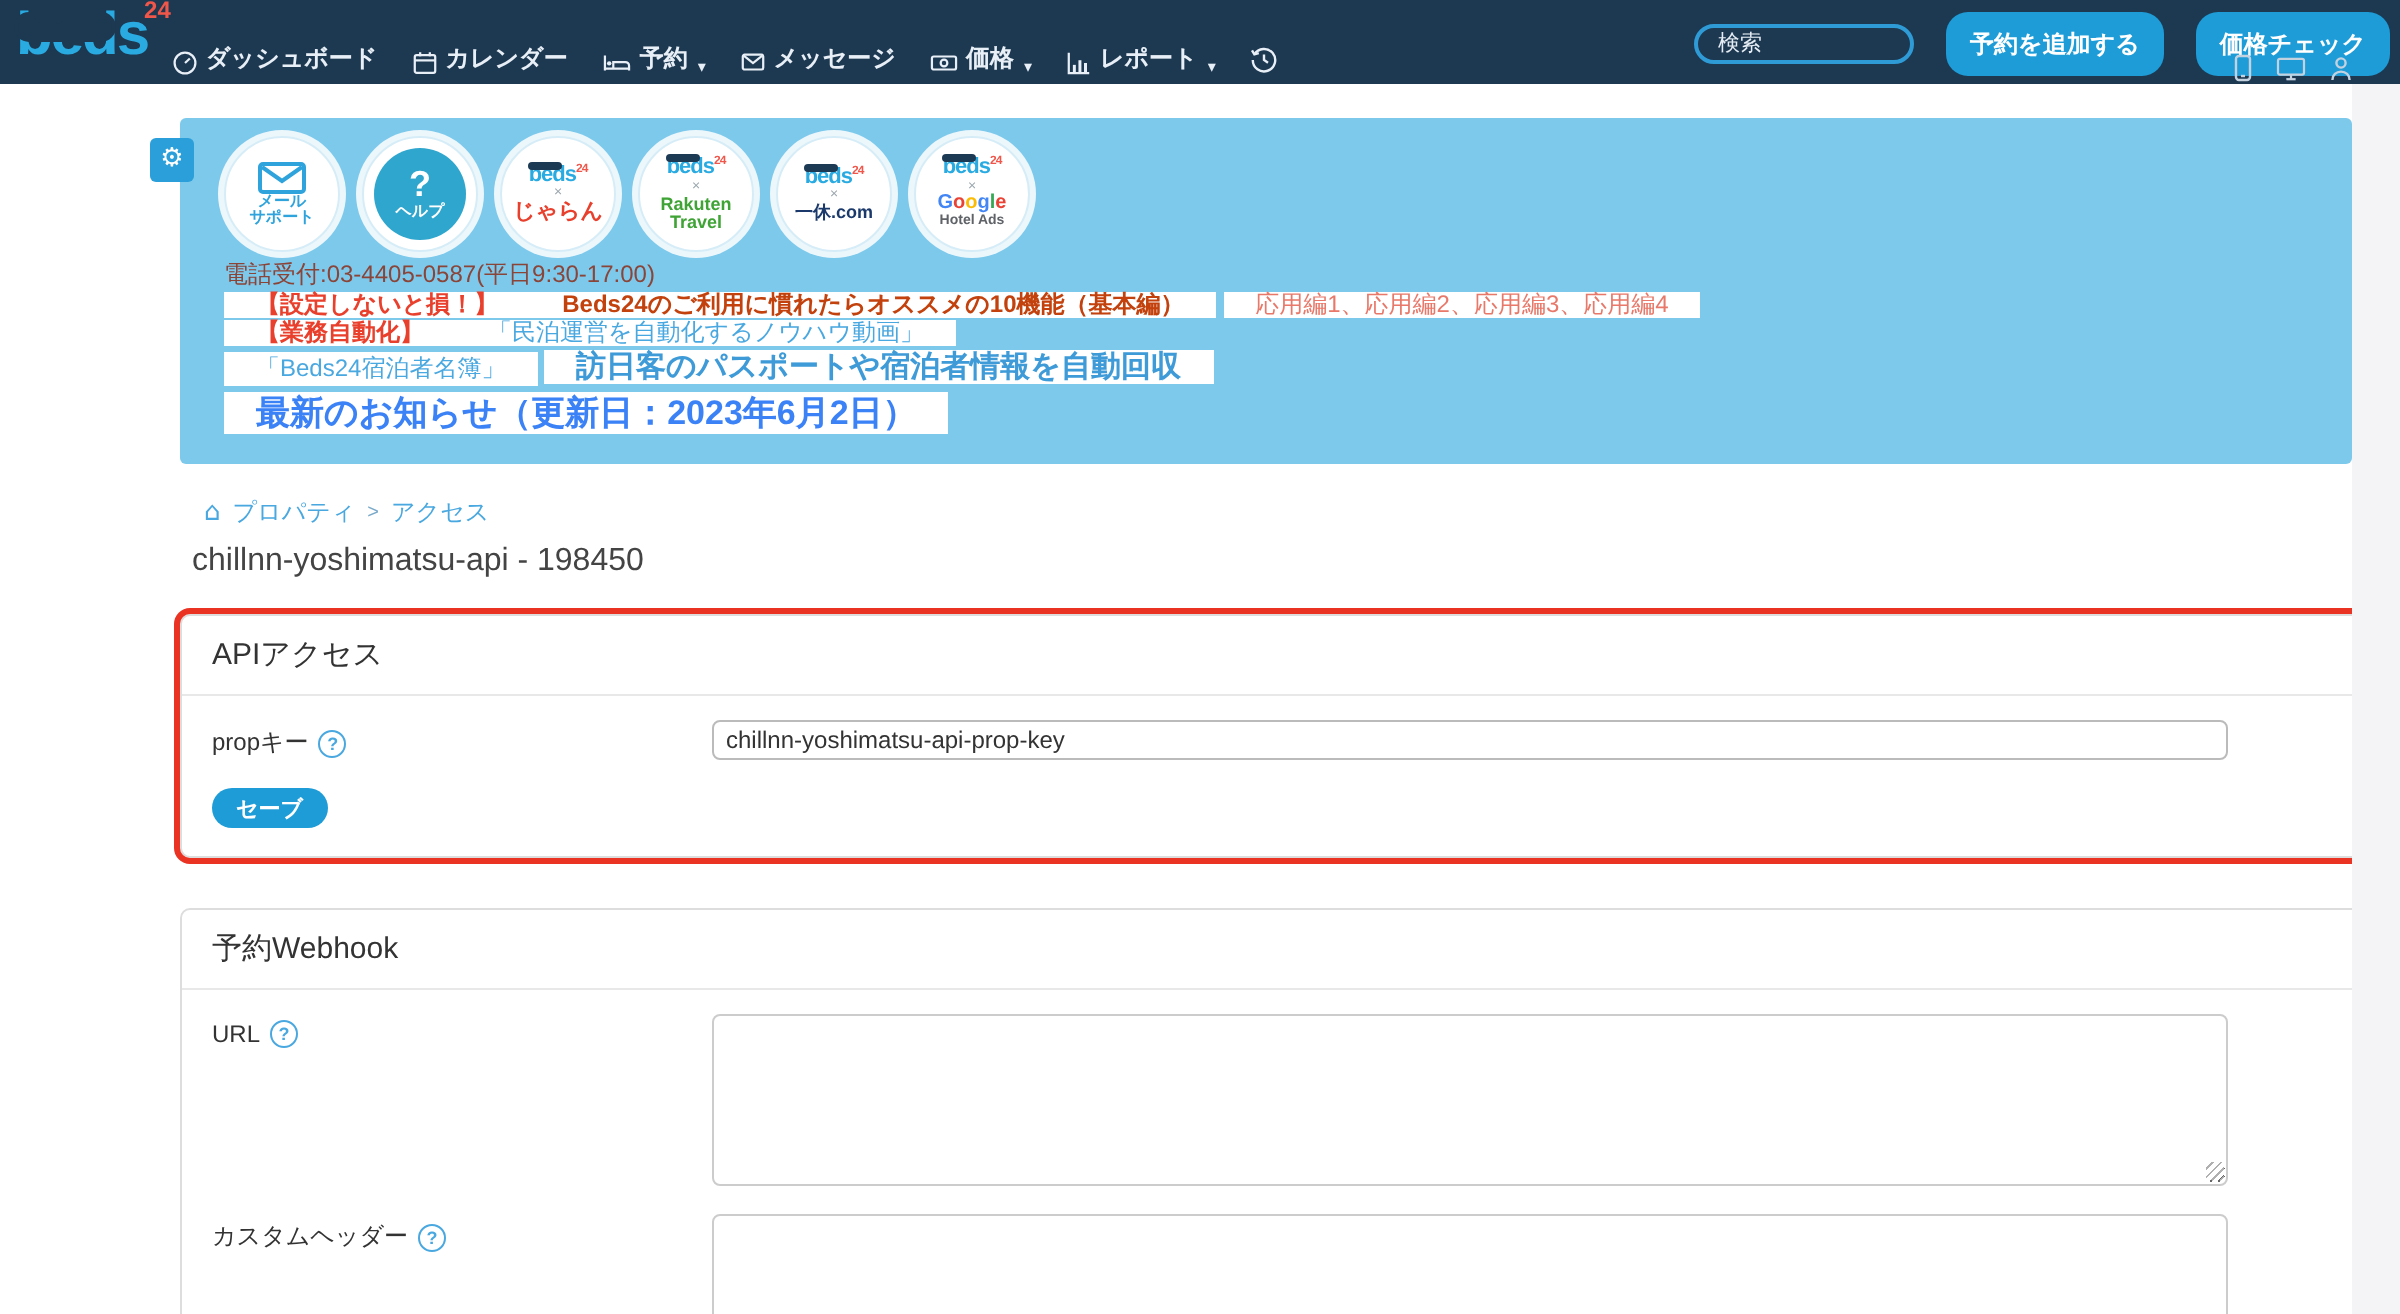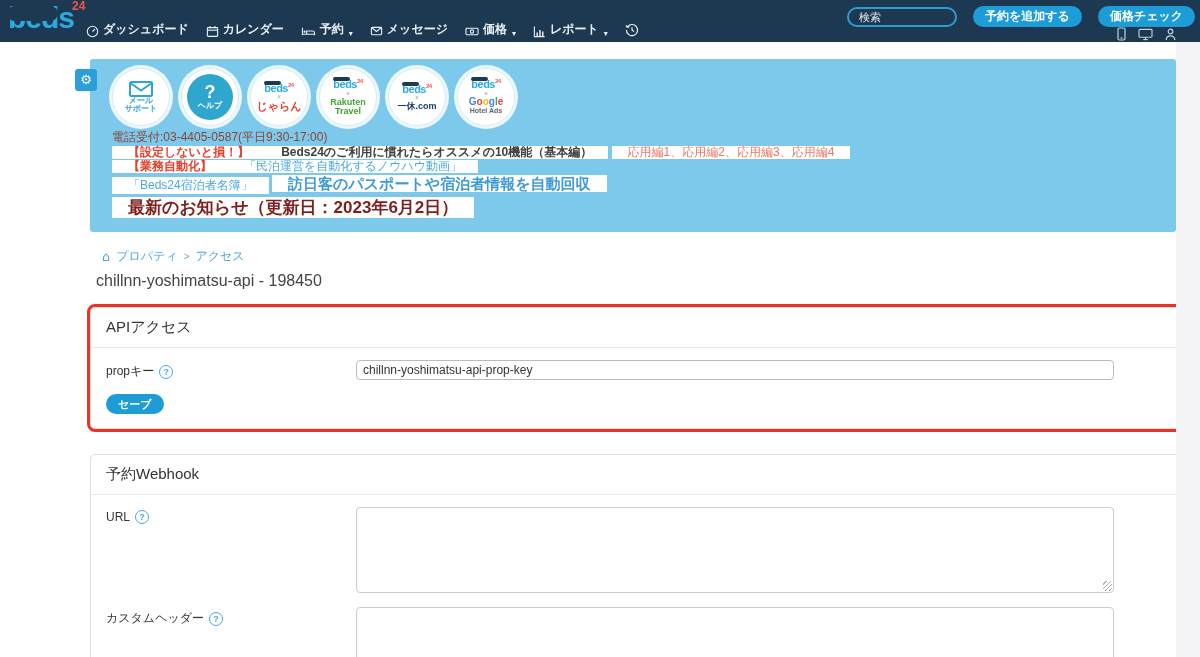--- a/index.html
+++ b/index.html
@@ -17,21 +17,21 @@
   .logo-sup { font-size:12px; font-weight:bold; color:#f0564a; position:relative; top:-12px; left:-2px; }
   .menu { position:absolute; left:86px; top:21px; display:flex; align-items:center; gap:17px; }
   .menu-item { display:flex; align-items:flex-end; gap:4px; color:#e9eff6; font-size:12px; font-weight:bold;
     cursor:pointer; white-space:nowrap; }
   .menu-item svg { display:block; }
   .caret { font-size:8px; color:#e9eff6; margin-left:1px; font-family:"DejaVu Sans",sans-serif; }
   .nav-top-right { position:absolute; right:5px; top:6px; display:flex; align-items:center; gap:16px; }
   .search { width:110px; height:20px; background:transparent; border:2px solid #2f9bd6; border-radius:11px;
     color:#fff; font-size:11px; padding:0 10px; outline:none; font-family:inherit; }
   .search::placeholder { color:#e6edf4; opacity:1; }
-  .pill { height:21px; background:#1e9cd7; color:#fff; border:none; border-radius:11px; font-size:12px;
+  .pill { height:32px; background:#1e9cd7; color:#fff; border:none; border-radius:11px; font-size:12px;
     font-weight:bold; padding:0 12px; cursor:pointer; font-family:inherit; white-space:nowrap; }
   .nav-bottom-right { position:absolute; right:24px; top:27px; display:flex; align-items:center; gap:12px; }
   .nav-bottom-right span { cursor:pointer; display:block; }
 
   
   .right-strip { position:absolute; right:0; top:42px; width:24px; height:615px; background:#f4f4f6; }
 
   
   .banner-wrap { position:relative; }
   .gear-btn { position:absolute; left:75px; top:10px; width:22px; height:22px; background:#2b9fd9;
@@ -59,27 +59,27 @@
   .p-ikkyu { color:#1b3a6b; font-size:9px; font-weight:bold; line-height:1; }
   .p-google { font-size:10px; font-weight:bold; line-height:1; }
   .g1,.g4 { color:#4285f4; } .g2,.g6 { color:#ea4335; } .g3 { color:#fbbc05; } .g5 { color:#34a853; }
   .p-google-sub { color:#5f6368; font-size:7px; font-weight:bold; line-height:1.2; }
 
   .banner-lines { font-size:12px; }
   .b-line { margin-bottom:1px; line-height:13px; white-space:nowrap; }
   .wbg { background:#fff; padding:0 16px; display:inline-block; }
   .phone { color:#8a4438; line-height:13px; margin-bottom:2px; }
   .t-red { color:#e8402c; font-weight:bold; }
-  .t-blue { color:#404040; font-weight:bold; }
+  .t-blue { color:#c2410c; font-weight:bold; }
   .t-salmon { color:#e8796a; }
   .t-bluelink { color:#4aa8e0; }
   .t-redlink { color:#e05a4a; }
   .guest-big { color:#3e9bd8; font-weight:bold; font-size:15px; }
   .guest-line { line-height:17px; margin:2px 0 2px; }
-  .news { color:#7f1d1d; font-weight:bold; font-size:17px; line-height:21px; margin-top:3px; }
+  .news { color:#3b82f6; font-weight:bold; font-size:17px; line-height:21px; margin-top:3px; }
 
   
   .breadcrumb { margin:16px 0 0 102px; font-size:12px; color:#4aa8e0; display:flex; align-items:center; gap:6px; }
   .crumb { color:#4aa8e0; cursor:pointer; }
   .crumb-sep { color:#7aa9c9; font-size:10px; }
   .home-ico { font-family:"DejaVu Sans",sans-serif; font-size:13px; }
   .property-id { margin:7px 0 0 96px; font-size:16px; color:#444; }
 
   
   .section { margin:16px 24px 0 90px; width:1184px; background:#fff; border:1px solid #ddd; border-radius:5px; }

